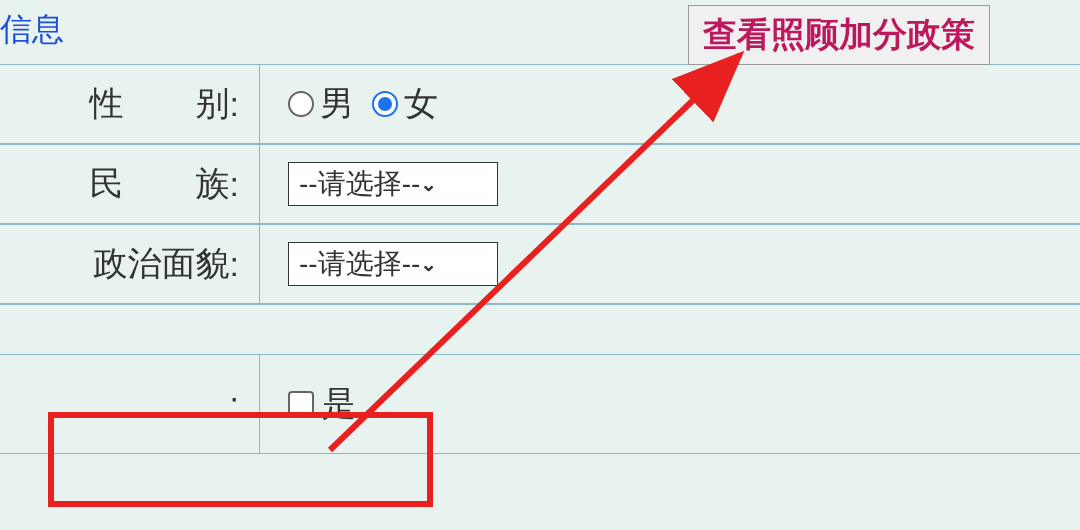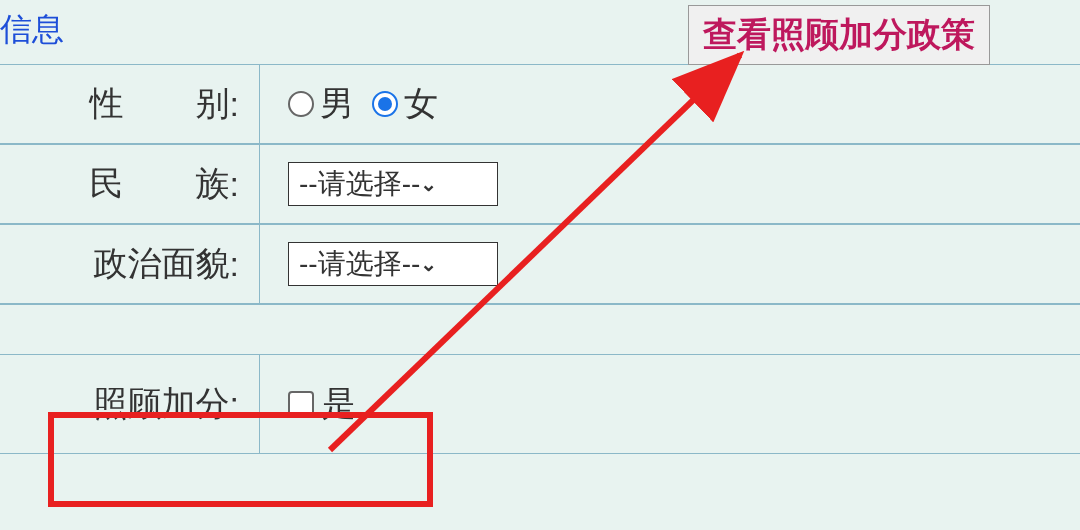--- a/index.html
+++ b/index.html
@@ -214,21 +214,20 @@
         <span>--请选择--</span>
         <span class="select-arrow">⌄</span>
       </div>
     </div>
   </div>
 
   <div class="spacer-row"></div>
 
   <div class="form-row last-row">
     <div class="label-cell">
-      <span>照顾加分</span>
       <span>:</span>
     </div>
     <div class="value-cell">
       <div class="checkbox-wrap">
         <span class="checkbox-box"></span>
         <span>是</span>
       </div>
     </div>
   </div>
 

